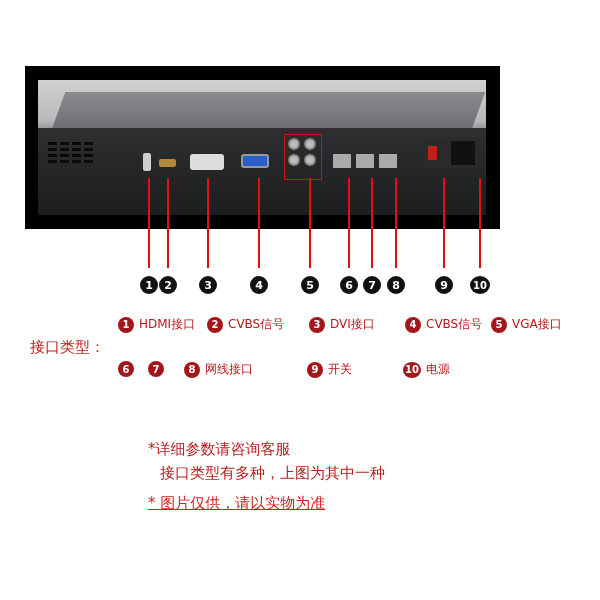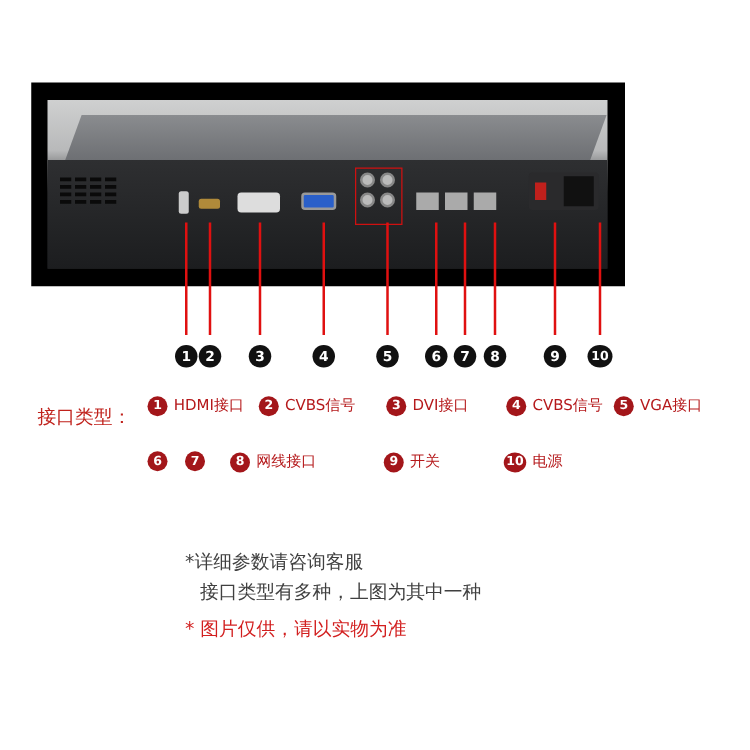--- a/index.html
+++ b/index.html
@@ -7,25 +7,25 @@
   .frame { position: absolute; left: 25px; top: 66px; width: 475px; height: 163px; background: #000; }
   .photo { position: absolute; left: 38px; top: 80px; width: 448px; height: 135px; background: linear-gradient(#cfd0d0, #b8b9ba 30%, #2b2c2e 55%, #1f2022); overflow: hidden; }
   .top-plate { position: absolute; left: 20px; top: 12px; width: 420px; height: 40px; background: linear-gradient(#8a8c8f,#6a6c70); transform: skewX(-20deg); }
   .panel { position: absolute; left: 0; top: 48px; width: 448px; height: 87px; background: linear-gradient(#2e2f31,#1c1d1f); }
   .vent { position: absolute; display: grid; gap: 3px; }
   .vent span { display:block; width: 9px; height: 3px; background: #0a0a0a; }
   .port { position: absolute; }
   .red-box { position: absolute; left: 284px; top: 134px; width: 38px; height: 46px; border: 1.5px solid #d01010; }
   .line { position: absolute; width: 2px; background: #e01010; top: 178px; height: 90px; }
   .num { position: absolute; top: 276px; width: 18px; height: 18px; border-radius: 50%; background: #111; color: #fff; font-size: 11px; font-weight: bold; display:flex; align-items:center; justify-content:center; font-family: "DejaVu Sans", sans-serif; }
-  .legend-title { position: absolute; left: 30px; top: 324px; color: #c0221c; font-size: 15px; }
+  .legend-title { position: absolute; left: 30px; top: 338px; color: #c0221c; font-size: 15px; }
   .li { position: absolute; display: flex; align-items: center; gap: 5px; color: #b5191b; font-size: 12px; }
   .li .b { width: 16px; height: 16px; border-radius: 50%; background: #a3161a; color: #fff; font-size: 10px; font-weight: bold; display:flex; align-items:center; justify-content:center; }
-  .note { position: absolute; left: 148px; font-size: 15px; color: #404040; }
-  .note.red { color: #d21f1f; }
+  .note { position: absolute; left: 148px; font-size: 15px; color: #b91c1c; }
+  .note.red { color: #d21f1f; text-decoration: underline; }
 </style>
 </head>
 <body>
 
 <div class="frame"></div>
 <div class="photo">
   <div class="top-plate"></div>
   <div class="panel"></div>
   <div class="vent" style="left:10px;top:62px;grid-template-columns:repeat(4,9px);">
     <span></span>

